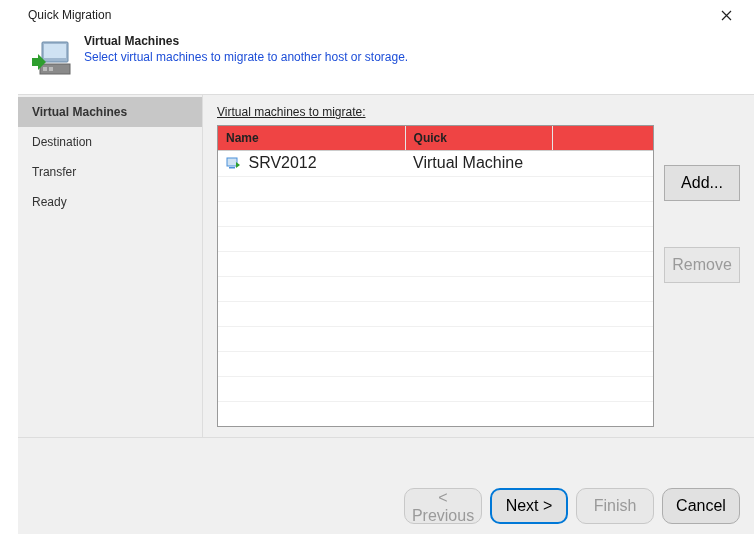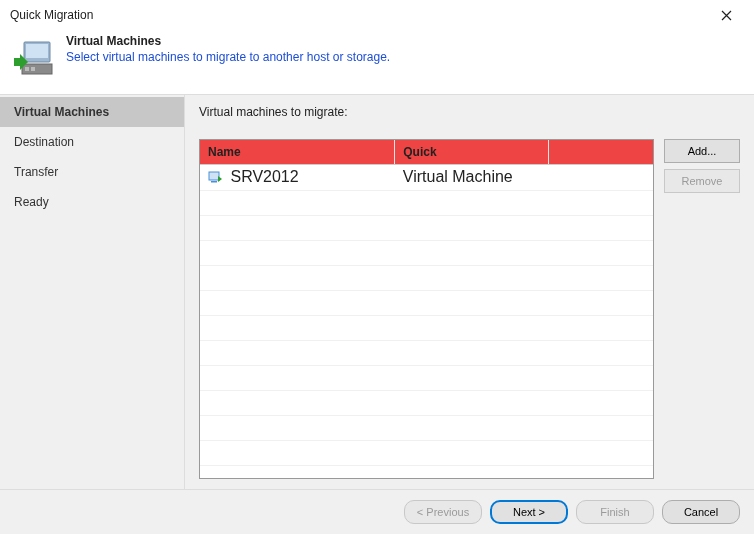--- a/index.html
+++ b/index.html
@@ -5,21 +5,21 @@
   * { box-sizing: border-box; }
   html, body {
     margin: 0; padding: 0;
     width: 754px; height: 534px;
     font-family: "Segoe UI", Tahoma, sans-serif;
     font-size: 12px;
     color: #222;
     background: #fff;
     overflow: hidden;
   }
-  .window { width: 754px; height: 534px; display: flex; flex-direction: column; background:#fff; }
+  .window { width: 754px; height: 534px; display: flex; flex-direction: column; background:#fff;padding-left:18px; }
   .titlebar {
     display: flex; align-items: center; justify-content: space-between;
     padding: 4px 8px 2px 10px;
     height: 28px;
   }
   .titlebar .title { font-size: 12px; }
   .titlebar .close {
     font-size: 14px; line-height: 1;
     width: 40px; height: 22px;
     display: flex; align-items: center; justify-content: center;
@@ -57,21 +57,21 @@
     background: #c7c7c7;
     font-weight: bold;
   }
   .main {
     flex: 1;
     padding: 10px 14px 10px 14px;
     display: flex; flex-direction: column;
     background:#f0f0f0;
     min-width: 0;
   }
-  .main-label { margin-bottom: 20px; }
+  .main-label { margin-bottom: 6px; text-decoration: underline; }
   .main-row { display: flex; gap: 10px; flex: 1; min-height: 0; }
   .table-wrap {
     flex: 1;
     border: 1px solid #999;
     background: #fff;
     overflow: hidden;
     min-height: 0;
   }
   table { width: 100%; border-collapse: collapse; table-layout: fixed; }
   thead th {
@@ -94,26 +94,27 @@
   tbody tr.empty td { color: transparent; }
   .cell-icon {
     display: inline-block; vertical-align: middle;
     margin-right: 4px;
   }
   .side-buttons {
     width: 76px;
     display: flex; flex-direction: column; gap: 6px;
   }
   button.win {
-    height: 24px;
+    height: 36px;
     border: 1px solid #adadad;
     background: #e1e1e1;
-    font-family: inherit; font-size: 11px;
+    font-family: inherit; font-size: 16px;
     cursor: pointer;
     padding: 0;
+    margin-top: 40px;
   }
   button.win:disabled {
     color: #9a9a9a;
     cursor: default;
     background: #e8e8e8;
     border-color: #c8c8c8;
   }
   .footer {
     border-top: 1px solid #ddd;
     padding: 10px 14px;

